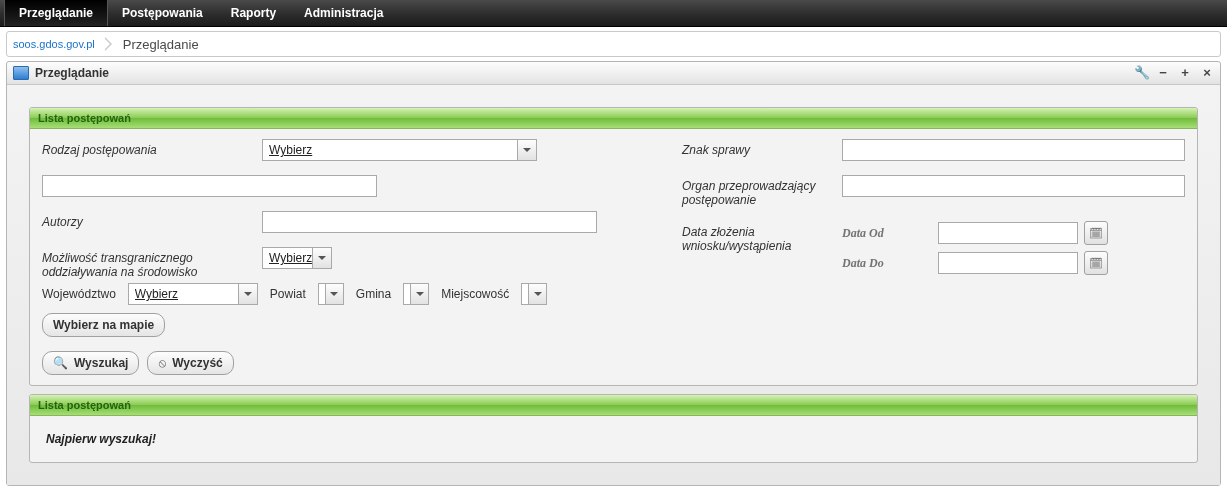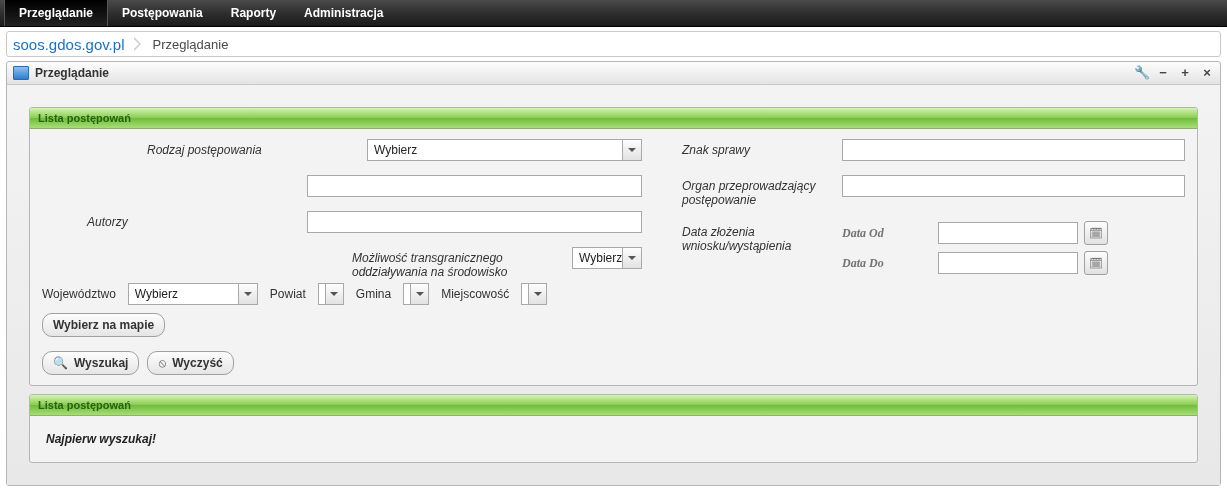--- a/index.html
+++ b/index.html
@@ -40,21 +40,21 @@
     margin: 4px 6px 2px 6px;
     background: #fff;
     height: 24px;
     display: flex;
     align-items: center;
     padding: 0 6px;
     gap: 10px;
   }
   .crumb-host {
     color: #1a72c8;
-    font-size: 15px;
+    font-size: 11px;
   }
   .crumb-sep {
     width: 8px;
     height: 14px;
     position: relative;
   }
   .crumb-sep::before {
     content: "";
     position: absolute;
     left: 0; top: 0;
@@ -143,40 +143,40 @@
     display: flex;
     gap: 40px;
   }
   .col { display: flex; flex-direction: column; gap: 14px; }
   .col.left { width: 600px; }
   .col.right { flex: 1; }
   .field-row {
     display: flex;
     align-items: flex-start;
     gap: 10px;
-    justify-content: flex-end;
   }
   .field-row > label {
     width: 210px;
     font-style: italic;
     color: #333;
     padding-top: 4px;
   }
   .combo, .textinput {
     border: 1px solid #a9a9a9;
     background: #fff;
     height: 22px;
     box-sizing: border-box;
     font-size: 12px;
     padding: 0 4px;
   }
   .combo {
     display: flex;
     align-items: center;
     padding: 0 0 0 6px;
+    text-decoration: underline;
   }
   .combo .combo-text {
     flex: 1;
     white-space: nowrap;
     overflow: hidden;
   }
   .combo .combo-btn {
     width: 18px;
     height: 100%;
     border-left: 1px solid #a9a9a9;

